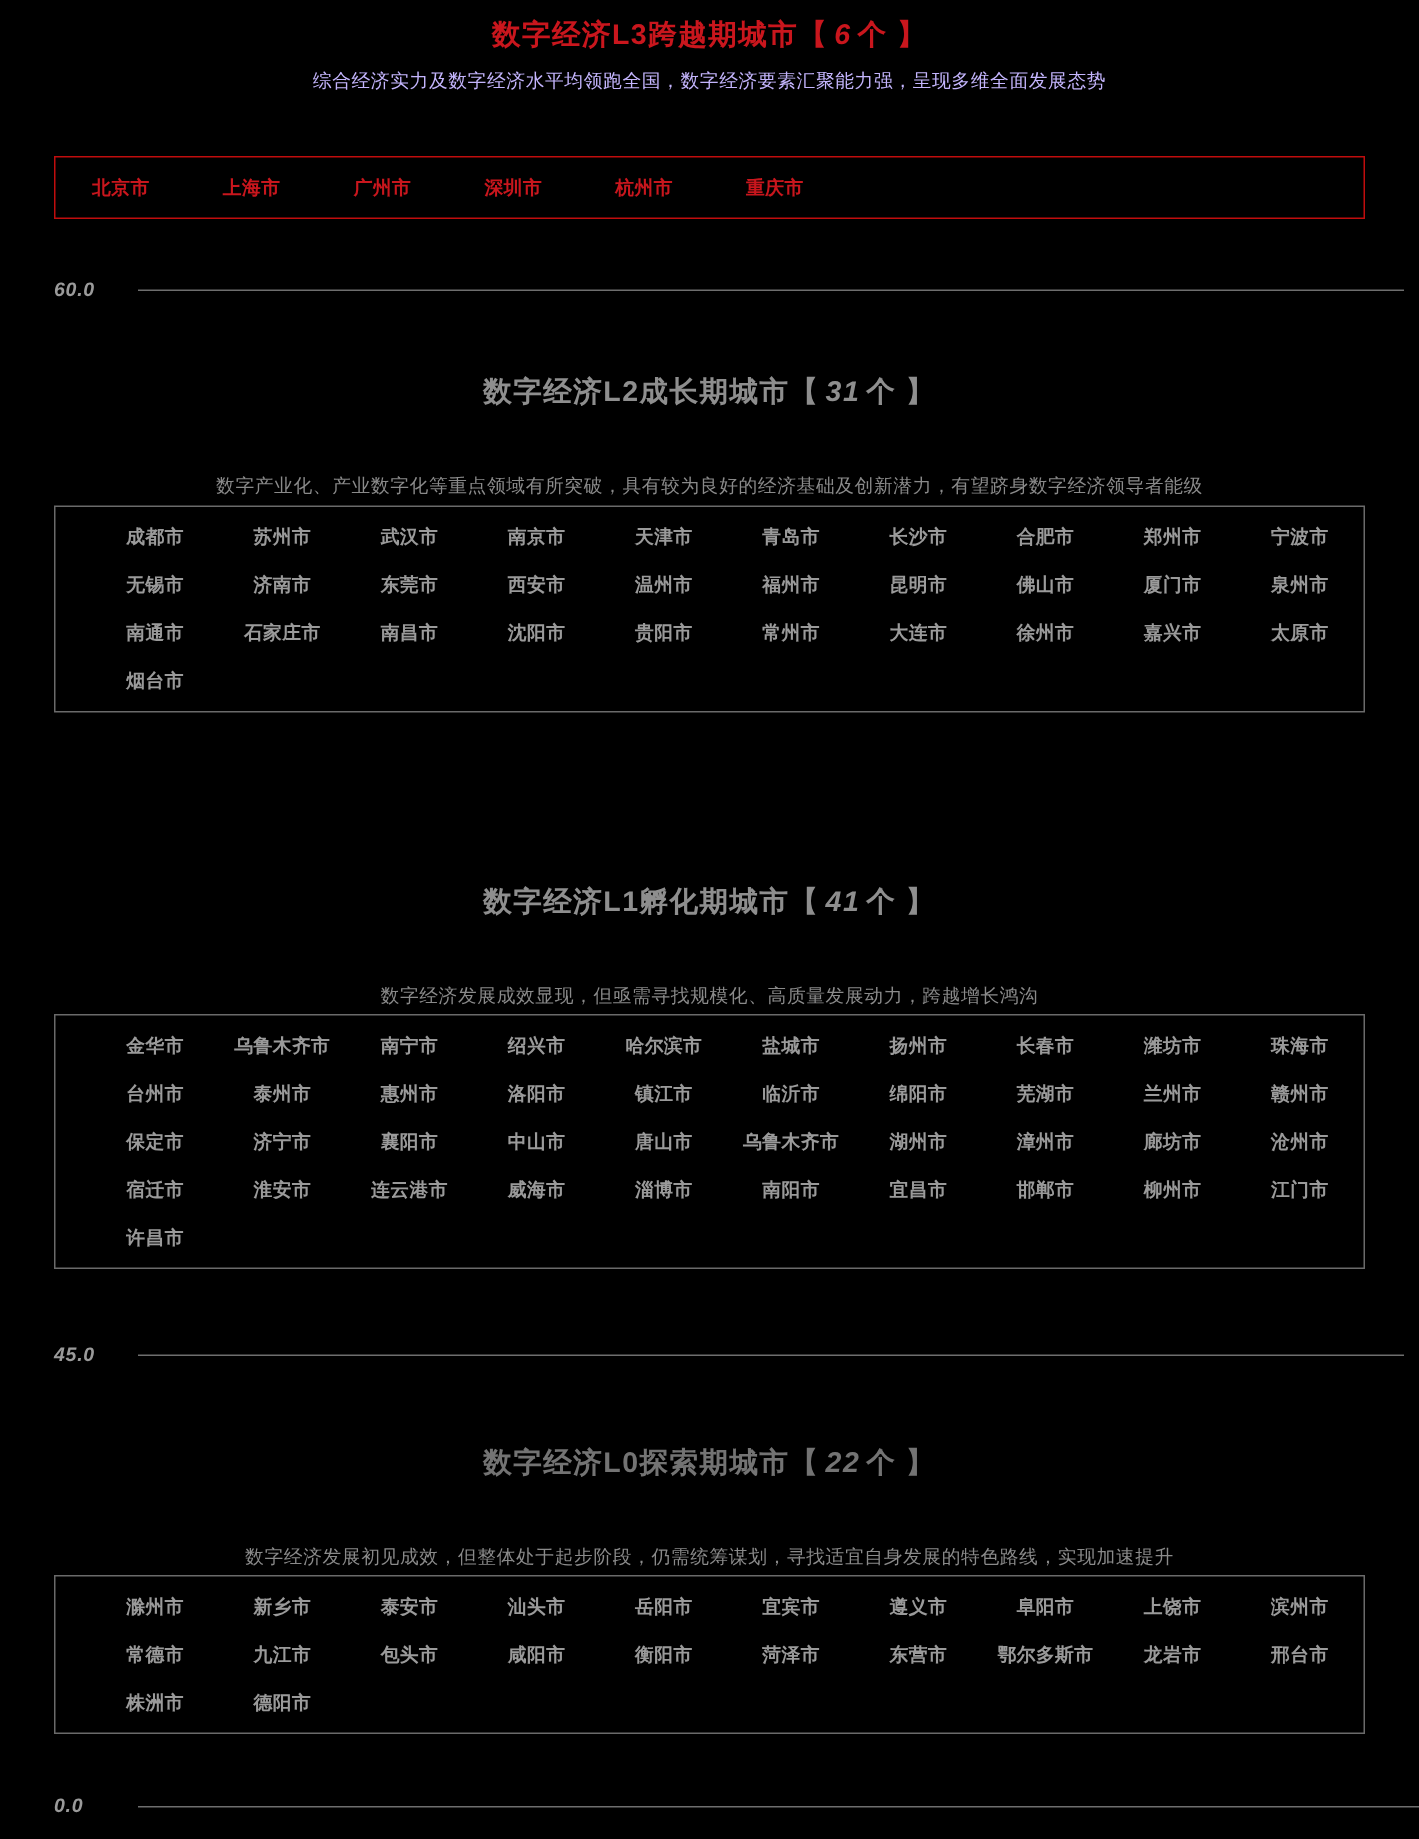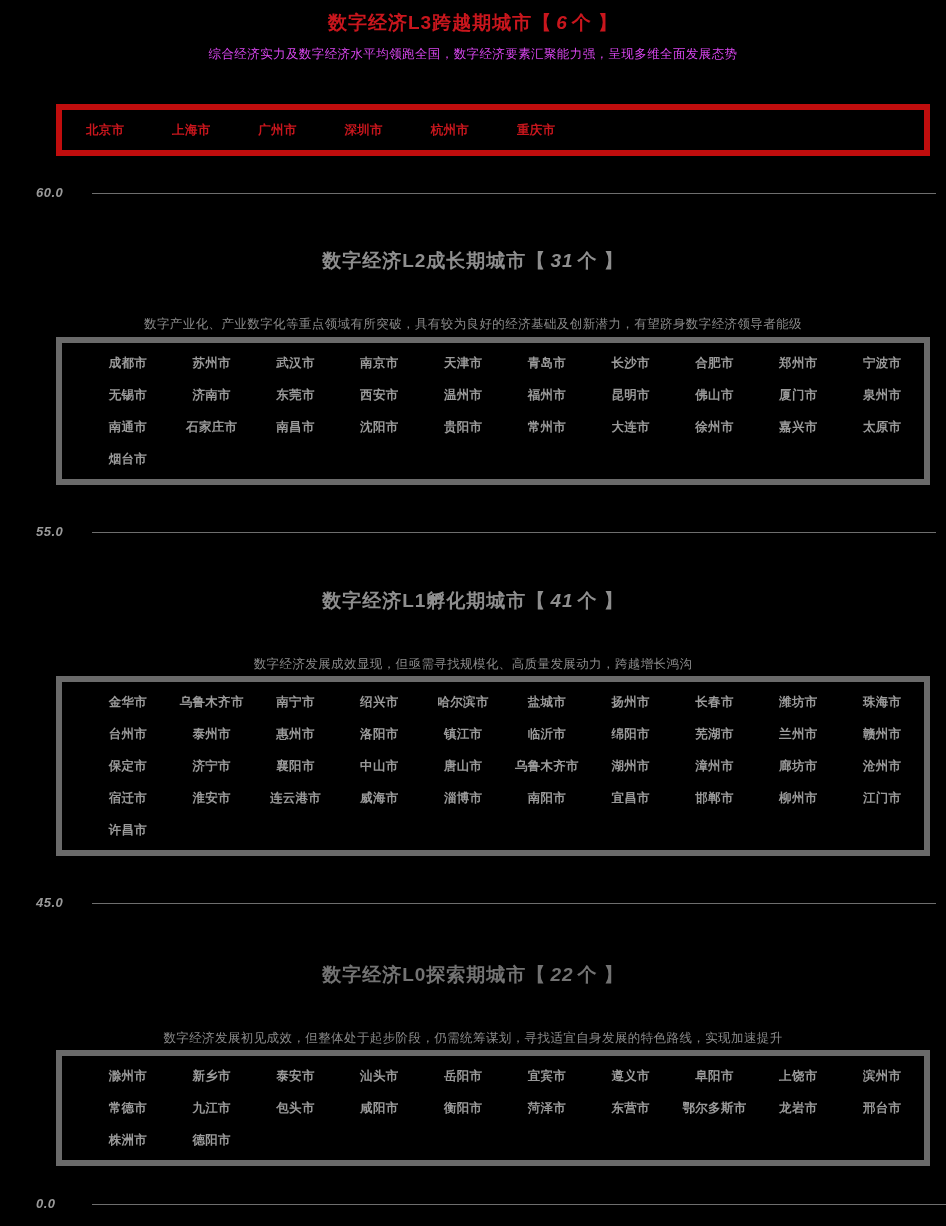--- a/index.html
+++ b/index.html
@@ -45,23 +45,22 @@
     letter-spacing: 0.4px;
     white-space: nowrap;
   }
 
   
   .city-box {
     position: absolute;
     left: 36px;
     width: 874px;
     box-sizing: border-box;
-    border: 6px solid #4d7c0f;
+    border: 1px solid #4d7c0f;
     padding: 10px 0 10px 0;
-    margin-left: 20px;
   }
   .city-grid {
     display: grid;
     grid-template-columns: repeat(10, 1fr);
     row-gap: 12px;
   }
   .city {
     text-align: center;
     font-size: 12.5px;
     font-weight: bold;
@@ -92,21 +91,21 @@
     right: 10px;
     top: 8px;
     height: 1px;
   }
 
   
   .c-l3 { color: #c9161d; }
   .c-l2 { color: #8e8e8e; }
   .c-l1 { color: #8e8e8e; }
   .c-l0 { color: #737373; }
-  .c-sub-l3 { color: #d946ef; }
+  .c-sub-l3 { color: #c4b5fd; }
   .c-sub-gray { color: #8a8a8a; margin-top: 42px; }
   .c-city-red { color: #c9161d; }
   .c-city-gray { color: #9a9a9a; }
   .box-red { border-color: #c00d0d; }
   .box-gray { border-color: #6a6a6a; padding-left: 24px; }
   .rule-gray { background: #6e6e6e; }
   .lbl-gray { color: #9a9a9a; }
 </style>
 </head>
 <body>
@@ -172,24 +171,20 @@
       <div class="city c-city-gray">贵阳市</div>
       <div class="city c-city-gray">常州市</div>
       <div class="city c-city-gray">大连市</div>
       <div class="city c-city-gray">徐州市</div>
       <div class="city c-city-gray">嘉兴市</div>
       <div class="city c-city-gray">太原市</div>
       <div class="city c-city-gray">烟台市</div>
     </div>
   </div>
 
-  <div class="axis" style="top:524px;">
-    <div class="axis-label lbl-gray">55.0</div>
-    <div class="axis-rule rule-gray"></div>
-  </div>
 
   <div class="tier" style="top:588px;">
     <div class="tier-title c-l1">
       <span>数字经济L1孵化期城市【</span><span class="count">41</span><span>个 】</span>
     </div>
     <div class="tier-sub c-sub-gray">数字经济发展成效显现，但亟需寻找规模化、高质量发展动力，跨越增长鸿沟</div>
   </div>
 
   <div class="city-box box-gray" style="top:676px;">
     <div class="city-grid">

